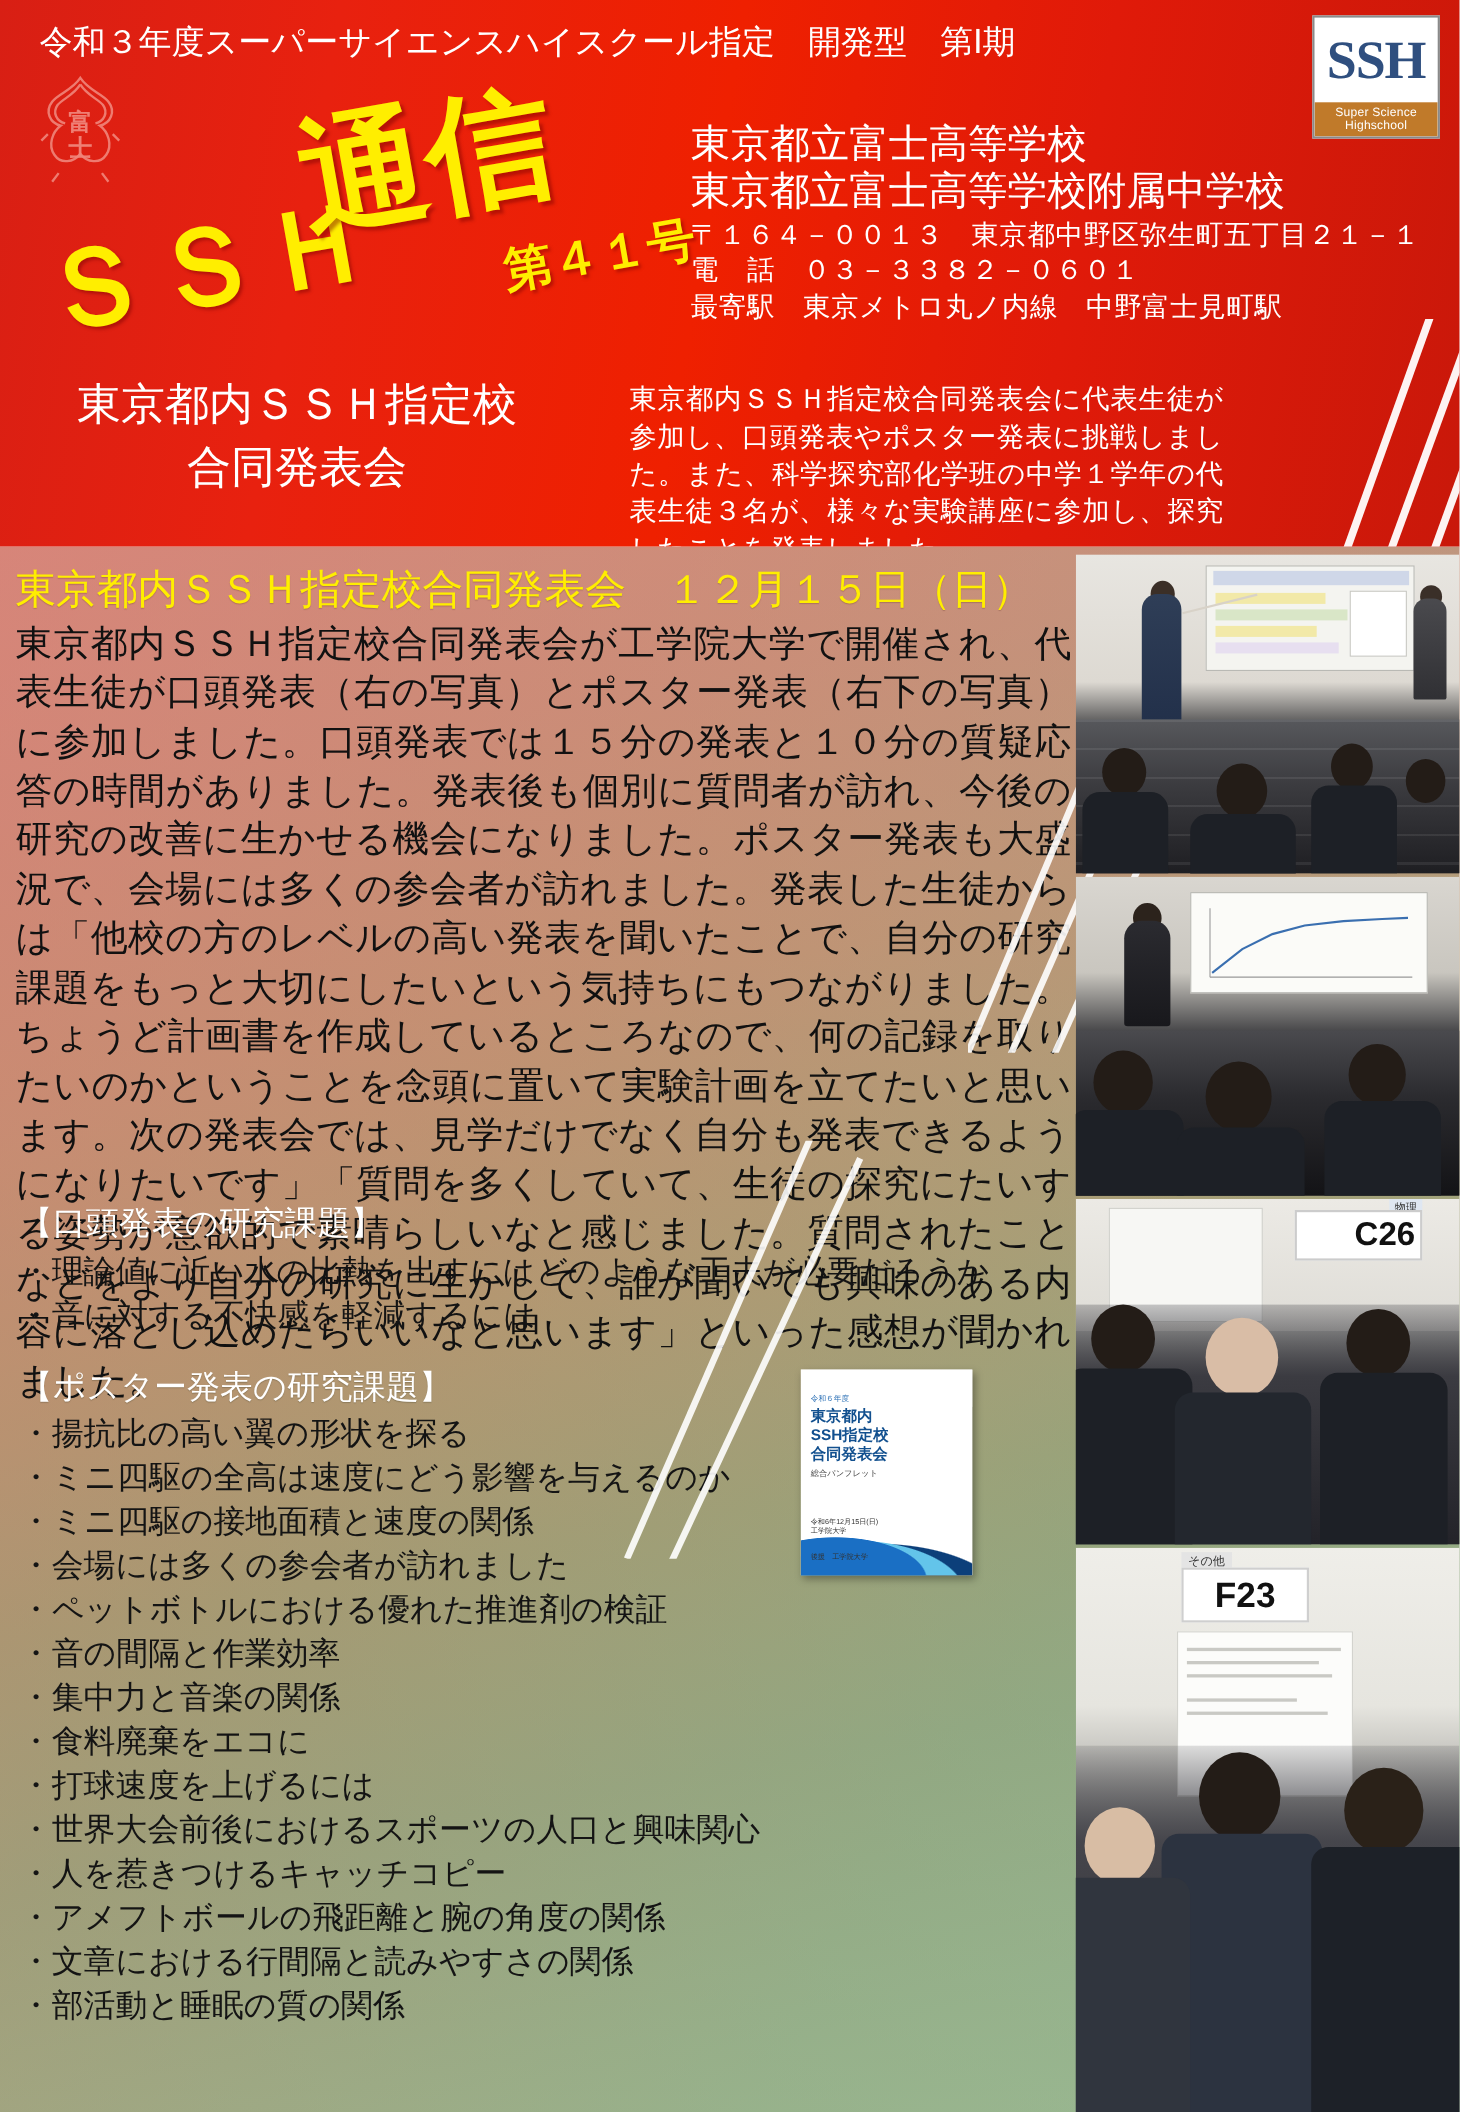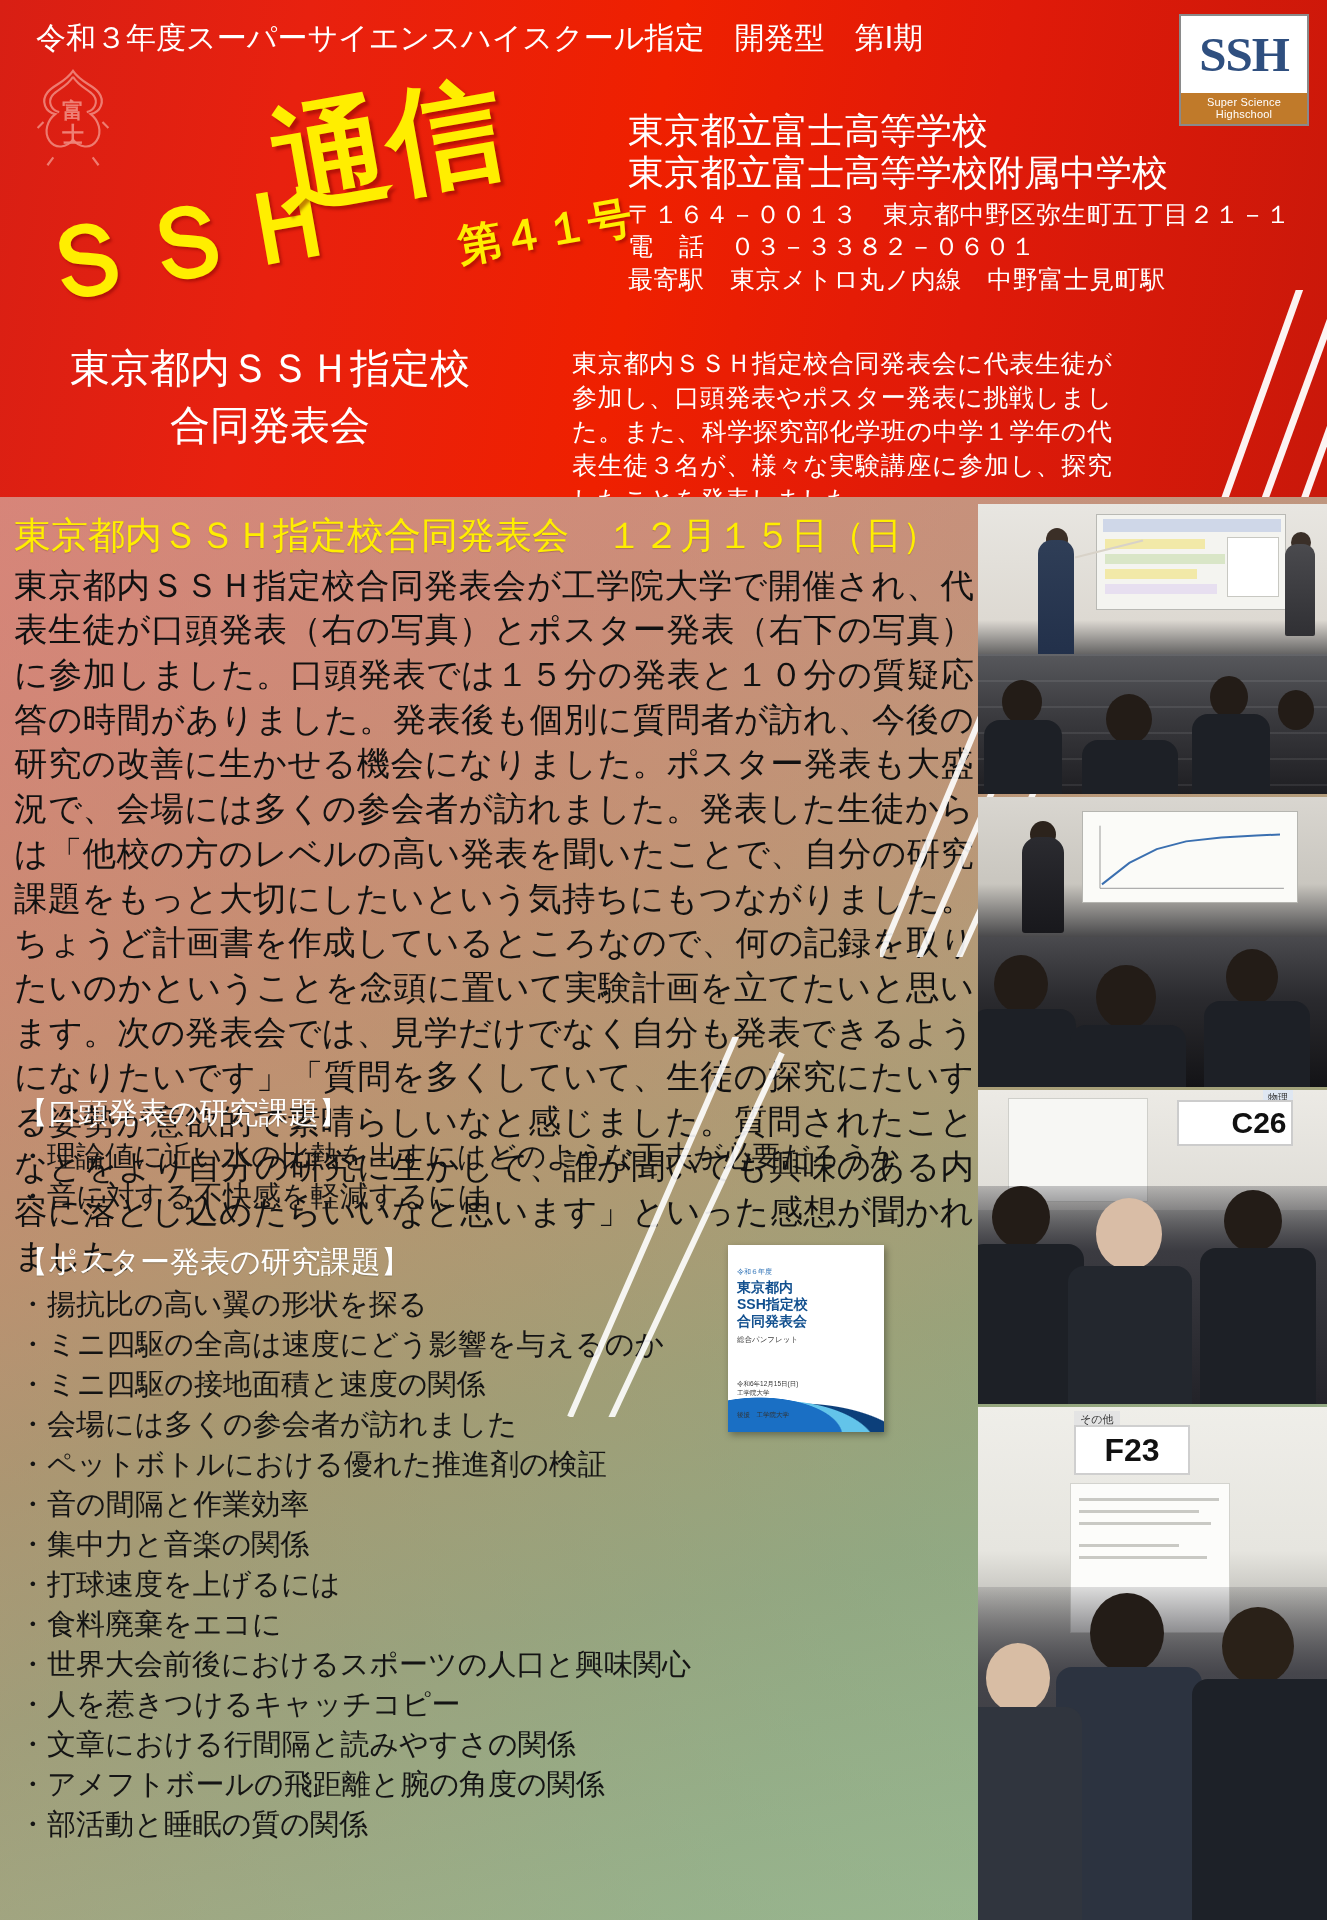--- a/index.html
+++ b/index.html
@@ -26,21 +26,21 @@
     left: 36px; top: 18px;
     font-size: 30px;
     color: #ffffff;
     letter-spacing: 0px;
     white-space: nowrap;
     font-weight: 500;
   }
   .ssh-logo {
     position: absolute;
     right: 18px; top: 14px;
-    width: 130px; height: 112px;
+    width: 116px; height: 112px;
     background: #ffffff;
     border: 2px solid #8a8a8a;
     display: flex;
     flex-direction: column;
     align-items: center;
     justify-content: flex-start;
     overflow: hidden;
   }
   .ssh-logo-main {
     flex: 1;
@@ -412,26 +412,26 @@
     <div class="topics-gap"></div>
 
     <div class="topic-heading">【ポスター発表の研究課題】</div>
     <div class="topic-item">・揚抗比の高い翼の形状を探る</div>
     <div class="topic-item">・ミニ四駆の全高は速度にどう影響を与えるのか</div>
     <div class="topic-item">・ミニ四駆の接地面積と速度の関係</div>
     <div class="topic-item">・会場には多くの参会者が訪れました</div>
     <div class="topic-item">・ペットボトルにおける優れた推進剤の検証</div>
     <div class="topic-item">・音の間隔と作業効率</div>
     <div class="topic-item">・集中力と音楽の関係</div>
+    <div class="topic-item">・食料廃棄をエコに</div>
     <div class="topic-item">・打球速度を上げるには</div>
-    <div class="topic-item">・食料廃棄をエコに</div>
     <div class="topic-item">・世界大会前後におけるスポーツの人口と興味関心</div>
     <div class="topic-item">・人を惹きつけるキャッチコピー</div>
+    <div class="topic-item">・アメフトボールの飛距離と腕の角度の関係</div>
     <div class="topic-item">・文章における行間隔と読みやすさの関係</div>
-    <div class="topic-item">・アメフトボールの飛距離と腕の角度の関係</div>
     <div class="topic-item">・部活動と睡眠の質の関係</div>
   </div>
 
   <svg class="body-slashes" viewBox="0 0 300 380">
     <g stroke="#ffffff" stroke-width="6" opacity="0.9">
       <line x1="10" y1="380" x2="180" y2="-10"></line>
       <line x1="48" y1="388" x2="222" y2="16"></line>
     </g>
   </svg>
   <svg class="body-slashes-2" viewBox="0 0 200 300">

